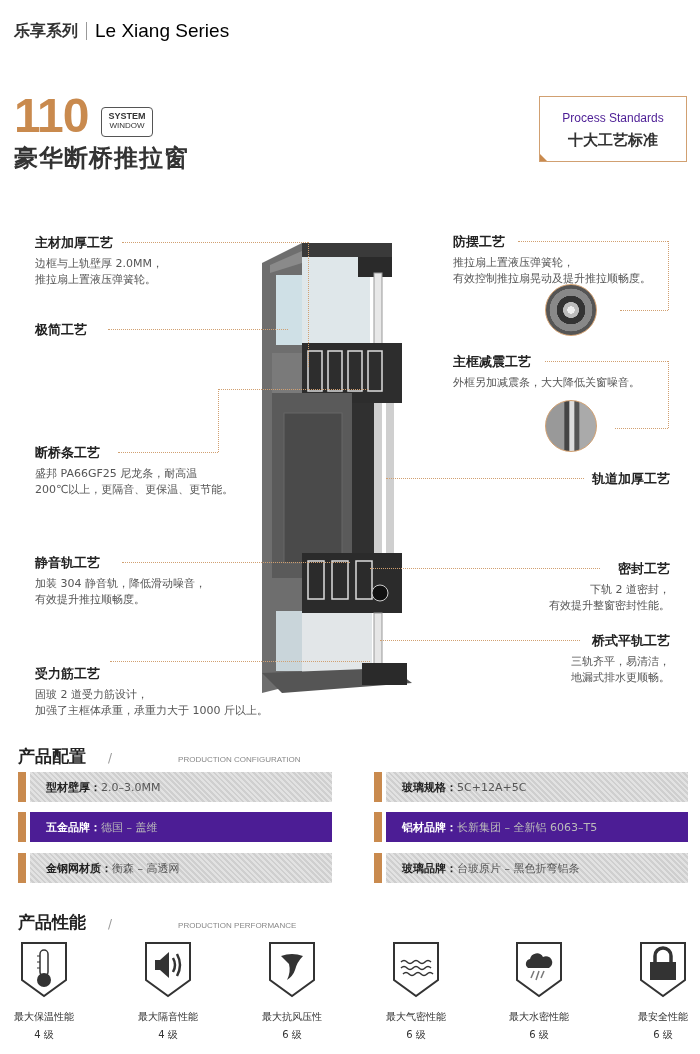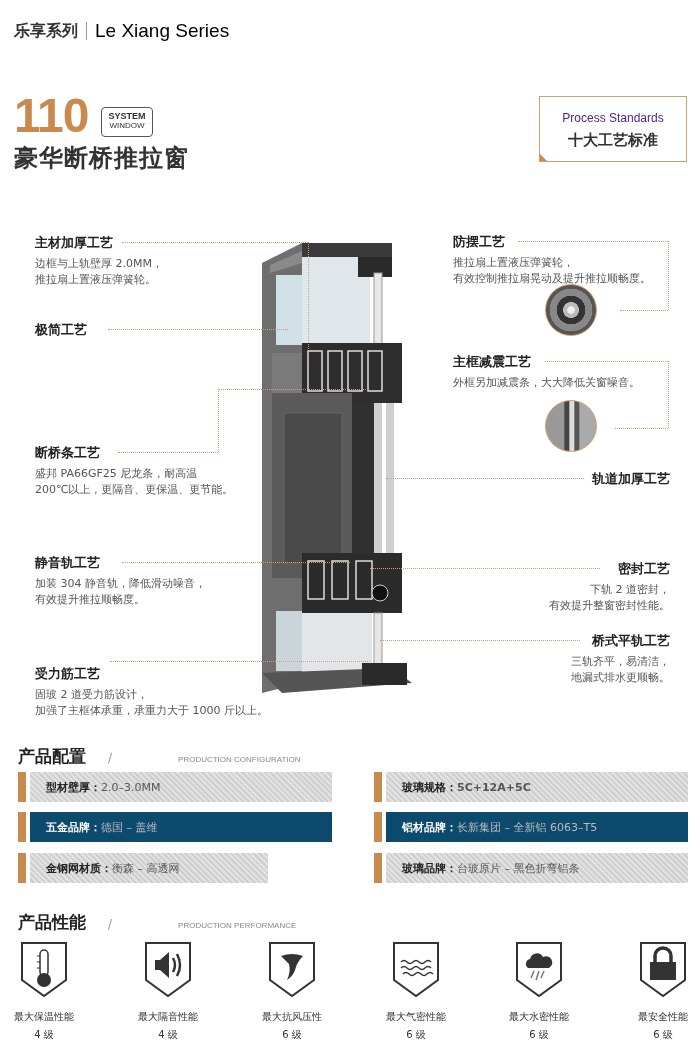--- a/index.html
+++ b/index.html
@@ -27,21 +27,21 @@
   .c1 { background: radial-gradient(circle at 50% 50%, #eee 0 10%, #bbb 11% 22%, #333 23% 40%, #888 41% 60%, #555 61%); }
   .c2 { background: linear-gradient(90deg, #999 0 35%, #444 38% 45%, #ddd 48% 55%, #555 58% 65%, #aaa 68%); }
   .sec-head { display: flex; align-items: baseline; gap: 22px; }
   .sec-head .cn { font-size: 17px; font-weight: bold; color: #222; }
   .sec-head .slash { font-size: 12px; color: #999; }
   .sec-head .en { font-family: "Liberation Sans", sans-serif; font-size: 8px; color: #888; margin-left: 44px; }
   .cfg { height: 30px; display: flex; align-items: center; }
   .cfg .tab { width: 8px; height: 30px; background: #c98a4e; }
   .cfg .bar { flex: 1; height: 30px; margin-left: 4px; display: flex; align-items: center; padding-left: 16px; font-size: 11px; background: repeating-linear-gradient(45deg, #e2e2e2 0 2px, #cfcfcf 2px 4px); color: #555; }
   .cfg .bar b { color: #222; }
-  .cfg.dark .bar { background: #0c4a6e; color: #bbb; }
+  .cfg.dark .bar { background: #4c1d95; color: #bbb; }
   .cfg.dark .bar b { color: #fff; }
   .perf { width: 100px; text-align: center; }
   .shield { width: 50px; height: 58px; margin: 0 auto; position: relative; }
   .perf .lab { font-size: 10px; color: #333; margin-top: 8px; }
   .perf .lvl { font-size: 10px; color: #333; margin-top: 4px; }
   .window { left: 262px; top: 243px; width: 150px; height: 450px; }
 </style>
 </head>
 <body>
 
@@ -169,42 +169,42 @@
   <span class="en">PRODUCTION CONFIGURATION</span>
 </div>
 
 <div class="abs cfg" style="left:18px;top:772px;width:314px;align-items:center;">
   <span class="tab"></span>
   <div class="bar">
       <b>型材壁厚：</b>
       <span>2.0–3.0MM</span>
     </div>
 </div>
-<div class="abs cfg" style="left:374px;top:772px;width:314px;font-weight:bold;">
+<div class="abs cfg" style="left:374px;top:772px;width:314px;">
   <span class="tab"></span>
   <div class="bar">
       <b>玻璃规格：</b>
       <span>5C+12A+5C</span>
     </div>
 </div>
 <div class="abs cfg dark" style="left:18px;top:812px;width:314px;">
   <span class="tab"></span>
   <div class="bar">
       <b>五金品牌：</b>
       <span>德国 – 盖维</span>
     </div>
 </div>
 <div class="abs cfg dark" style="left:374px;top:812px;width:314px;">
   <span class="tab"></span>
   <div class="bar">
       <b>铝材品牌：</b>
       <span>长新集团 – 全新铝 6063–T5</span>
     </div>
 </div>
-<div class="abs cfg" style="left:18px;top:853px;width:250px;">
+<div class="abs cfg" style="left:18px;top:853px;width:314px;">
   <span class="tab"></span>
   <div class="bar">
       <b>金钢网材质：</b>
       <span>衡森 – 高透网</span>
     </div>
 </div>
 <div class="abs cfg" style="left:374px;top:853px;width:314px;">
   <span class="tab"></span>
   <div class="bar">
       <b>玻璃品牌：</b>

